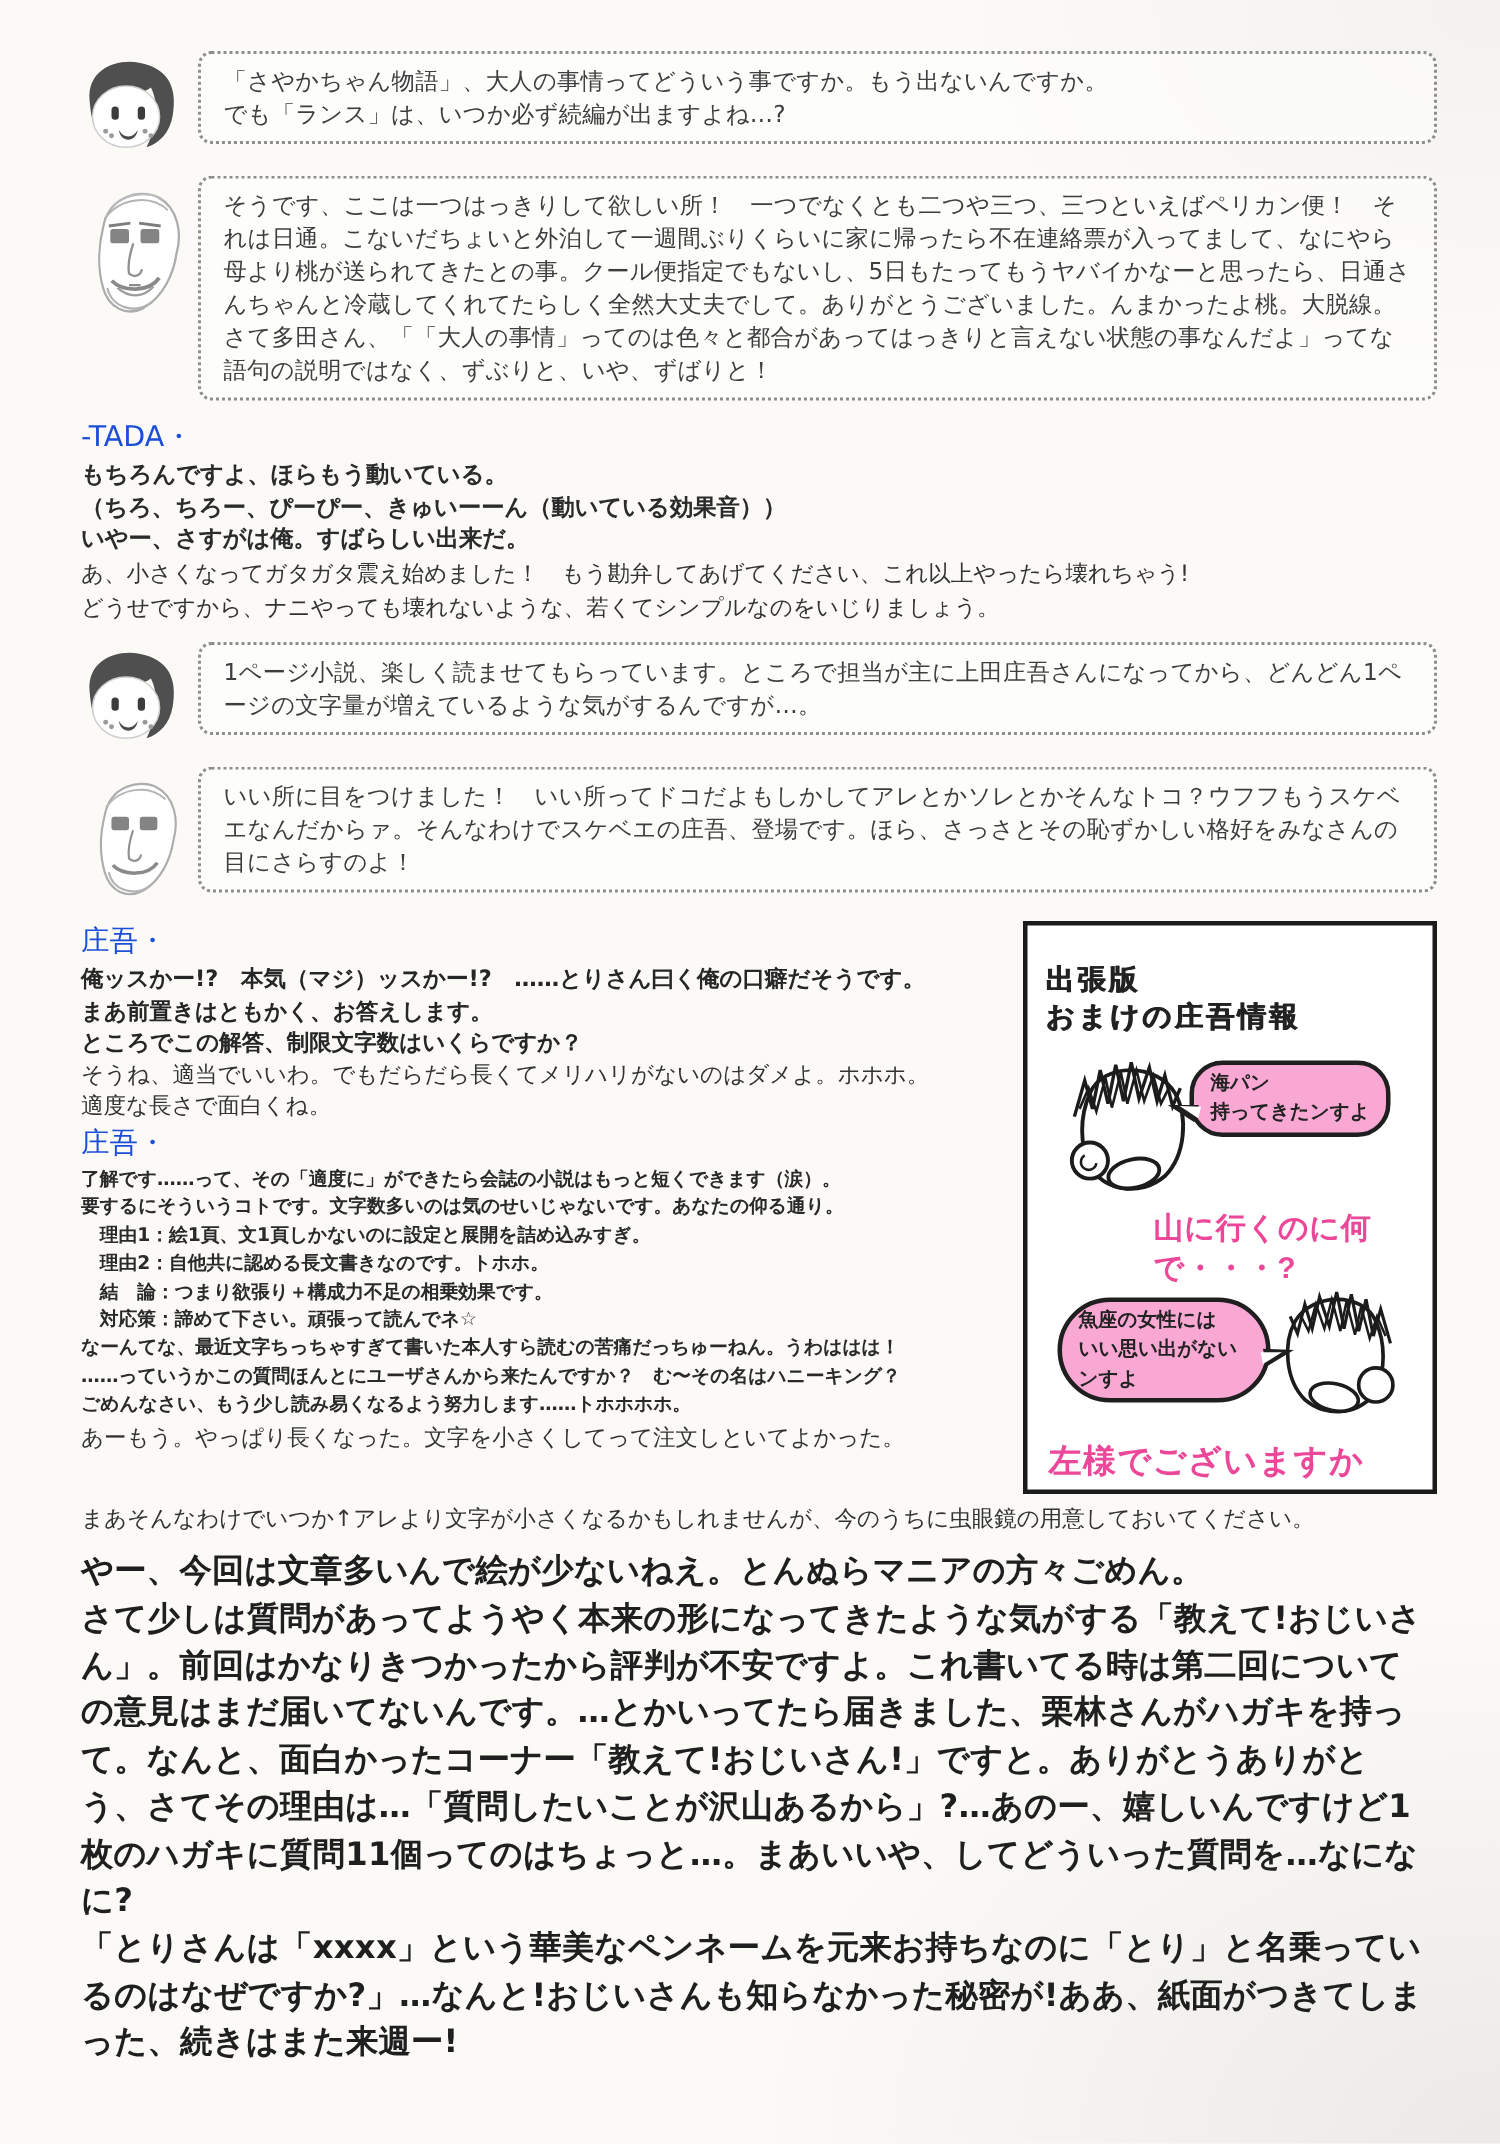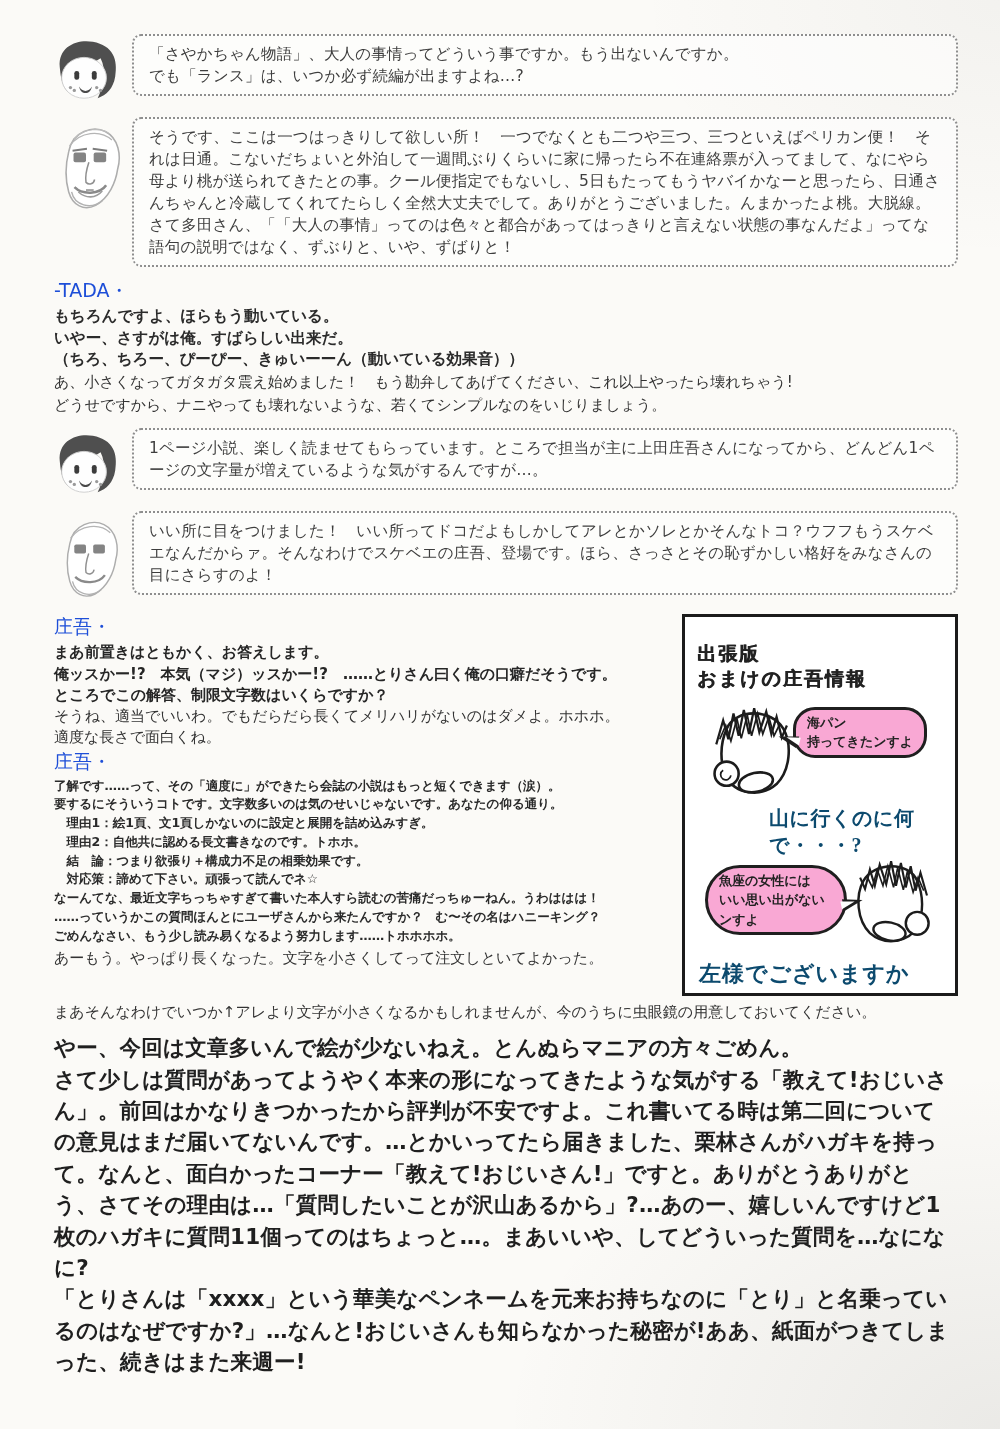--- a/index.html
+++ b/index.html
@@ -54,21 +54,21 @@
   .b1::after{content:"";position:absolute;left:-10px;bottom:11px;width:0;height:0;
     border-style:solid;border-width:3px 14px 5px 0;
     border-color:transparent #fff transparent transparent;transform:rotate(14deg);}
   .b2{margin:6px 0 0 8px;border-radius:40px;}
   .b2::before{content:"";position:absolute;right:-19px;top:46%;width:0;height:0;
     border-style:solid;border-width:5px 0 7px 20px;
     border-color:transparent transparent transparent #1f1f1f;transform:rotate(-12deg);}
   .b2::after{content:"";position:absolute;right:-11px;top:50%;width:0;height:0;
     border-style:solid;border-width:3px 0 5px 14px;
     border-color:transparent transparent transparent #fff;transform:rotate(-12deg);}
-  .ib-cap{font-family:Liberation Serif, serif;font-weight:bold;color:#0c4a6e;}
+  .ib-cap{font-family:Liberation Sans, sans-serif;font-weight:bold;color:#ec4899;}
   .cap1{font-size:20px;margin:2px 0 0 72px;letter-spacing:0.5px;}
   .cap2{font-size:22px;margin:4px 0 0 2px;letter-spacing:1px;}
   .face2wrap{margin-left:auto;margin-top:-14px;}
 
   .footer{margin:10px 2px 0 14px;font-size:21.5px;line-height:1.46;
     font-weight:600;color:#1f1f1f;letter-spacing:0.2px;}
   .footer div{margin:0;}
 </style>
 </head>
 <body>
@@ -108,22 +108,22 @@
         <path d="M27,76 C30,90 47,95 59,85" fill="none" stroke="#b2b2b2" stroke-width="1.5"></path>
         <path d="M42,74 L50,74" stroke="#8d8d8d" stroke-width="1.6"></path>
       </svg>
     </div>
     <div class="bubble">そうです、ここは一つはっきりして欲しい所！　一つでなくとも二つや三つ、三つといえばペリカン便！　それは日通。こないだちょいと外泊して一週間ぶりくらいに家に帰ったら不在連絡票が入ってまして、なにやら母より桃が送られてきたとの事。クール便指定でもないし、5日もたってもうヤバイかなーと思ったら、日通さんちゃんと冷蔵してくれてたらしく全然大丈夫でして。ありがとうございました。んまかったよ桃。大脱線。さて多田さん、「「大人の事情」ってのは色々と都合があってはっきりと言えない状態の事なんだよ」ってな語句の説明ではなく、ずぶりと、いや、ずばりと！</div>
   </div>
 
   <div class="block">
     <div class="lbl">-TADA・</div>
     <div class="bline">もちろんですよ、ほらもう動いている。</div>
+    <div class="bline">（ちろ、ちろー、ぴーぴー、きゅいーーん（動いている効果音））</div>
     <div class="bline">いやー、さすがは俺。すばらしい出来だ。</div>
-    <div class="bline">（ちろ、ちろー、ぴーぴー、きゅいーーん（動いている効果音））</div>
     <div class="pline">あ、小さくなってガタガタ震え始めました！　もう勘弁してあげてください、これ以上やったら壊れちゃう!</div>
     <div class="pline">どうせですから、ナニやっても壊れないような、若くてシンプルなのをいじりましょう。</div>
   </div>
 
   <div class="row">
     <div class="avatar">
       <svg width="78" height="70" viewBox="0 0 80 72">
         <path d="M13,32 C11,10 32,3 47,6 C68,10 73,24 70,42 C68,54 61,61 52,64 C59,50 61,35 55,23 C48,28 38,30 29,28 C23,27 20,31 19,37 C17,45 18,53 23,59 C15,53 14,42 13,32 Z" fill="#4f4f4f"></path>
         <ellipse cx="38" cy="43" rx="23" ry="21" fill="#fefefe" stroke="#cfcfcf" stroke-width="1"></ellipse>
         <rect x="28" y="36" width="5" height="9" rx="2.4" fill="#3c3c3c"></rect>
@@ -149,22 +149,22 @@
         <path d="M30,71 C38,79 56,79 63,69" fill="none" stroke="#8a8a8a" stroke-width="2.6"></path>
         <path d="M27,76 C30,90 47,95 59,85" fill="none" stroke="#b2b2b2" stroke-width="1.5"></path>
       </svg>
     </div>
     <div class="bubble">いい所に目をつけました！　いい所ってドコだよもしかしてアレとかソレとかそんなトコ？ウフフもうスケベエなんだからァ。そんなわけでスケベエの庄吾、登場です。ほら、さっさとその恥ずかしい格好をみなさんの目にさらすのよ！</div>
   </div>
 
   <div class="shogo-wrap">
     <div class="shogo-left">
       <div class="lbl">庄吾・</div>
+      <div class="sb">俺ッスかー!?　本気（マジ）ッスかー!?　……とりさん曰く俺の口癖だそうです。</div>
       <div class="sb">まあ前置きはともかく、お答えします。</div>
-      <div class="sb">俺ッスかー!?　本気（マジ）ッスかー!?　……とりさん曰く俺の口癖だそうです。</div>
       <div class="sb">ところでこの解答、制限文字数はいくらですか？</div>
       <div class="sr">そうね、適当でいいわ。でもだらだら長くてメリハリがないのはダメよ。ホホホ。</div>
       <div class="sr">適度な長さで面白くね。</div>
       <div class="lbl">庄吾・</div>
       <div class="ss">了解です……って、その「適度に」ができたら会誌の小説はもっと短くできます（涙）。</div>
       <div class="ss">要するにそういうコトです。文字数多いのは気のせいじゃないです。あなたの仰る通り。</div>
       <div class="ss">　理由1：絵1頁、文1頁しかないのに設定と展開を詰め込みすぎ。</div>
       <div class="ss">　理由2：自他共に認める長文書きなのです。トホホ。</div>
       <div class="ss">　結　論：つまり欲張り＋構成力不足の相乗効果です。</div>
       <div class="ss">　対応策：諦めて下さい。頑張って読んでネ☆</div>

